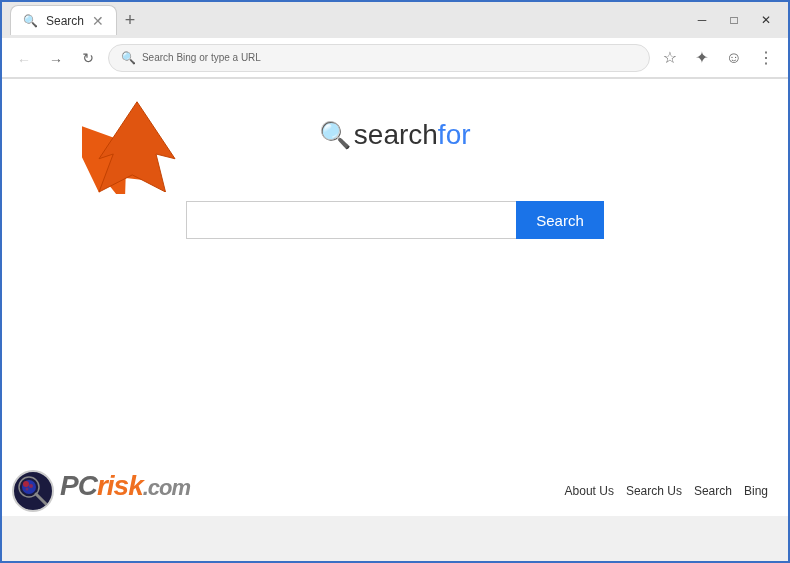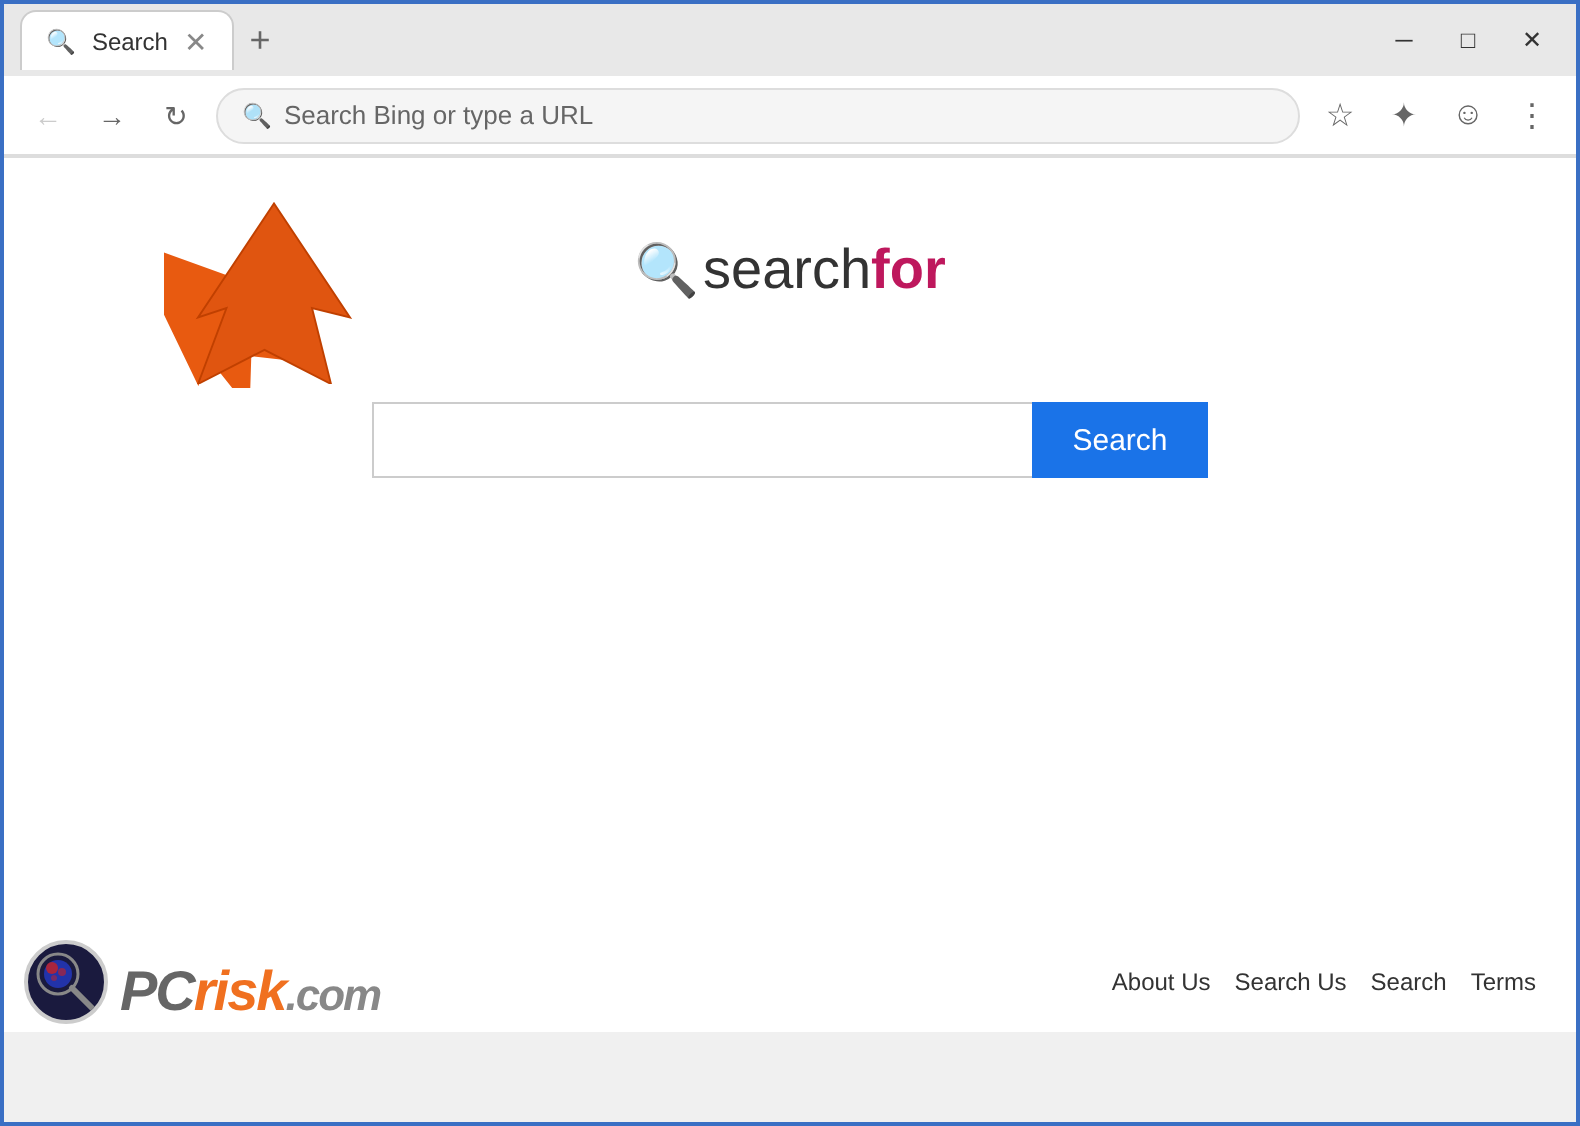--- a/index.html
+++ b/index.html
@@ -109,21 +109,21 @@
       border-radius: 20px;
       padding: 0 12px;
       height: 28px;
       gap: 6px;
     }
     .url-icon {
       color: #888;
       font-size: 12px;
     }
     .url-text {
-      font-size: 13px;
+      font-size: 10px;
       color: #666;
       flex: 1;
     }
     .toolbar-icons {
       display: flex;
       gap: 8px;
       align-items: center;
     }
     .toolbar-icon {
       color: #666;
@@ -210,21 +210,21 @@
       justify-content: flex-end;
       padding: 0 20px;
     }
 
     
     .pcrisk-watermark {
       position: absolute;
       bottom: 0;
       left: 0;
       display: flex;
-      align-items: flex-end;
+      align-items: flex-start;
       padding: 4px 10px;
     }
     .pcrisk-logo-circle {
       width: 42px;
       height: 42px;
       border-radius: 50%;
       background: #1a1a3e;
       border: 2px solid #ccc;
       display: flex;
       align-items: center;
@@ -304,21 +304,21 @@
 
   </svg>
 
   <svg style="position:absolute;top:18px;left:75px;width:120px;height:95px;" viewBox="0 0 120 100" xmlns="http://www.w3.org/2000/svg">
     <polygon points="20,100 35,60 20,65 60,5 100,65 80,60 90,100 55,82" fill="#e05510" stroke="#c04000" stroke-width="1"></polygon>
   </svg>
 
   <div class="logo-area">
     <span class="logo-icon">🔍</span>
     <span class="logo-text">
-      <span style="color:#333;font-weight:400;">search</span><span style="color:#be185d;font-weight:700;">for</span>
+      <span style="color:#333;font-weight:400;">search</span><span style="color:#3b82f6;font-weight:400;">for</span>
     </span>
   </div>
 
   <div class="search-area">
     <input class="search-input-box" type="text" style="">
     <button class="search-btn">Search</button>
   </div>
 
   <div class="footer-overlay">
 
@@ -338,16 +338,16 @@
         <span style="font-size:28px;font-weight:900;font-style:italic;color:#888;letter-spacing:-1px;">
           <span style="color:#666;">PC</span><span style="color:#f07020;">risk</span><span style="color:#888;font-size:22px;">.com</span>
         </span>
       </div>
     </div>
 
     <div class="footer-links">
       <a class="footer-link">About Us</a>
       <a class="footer-link">Search Us</a>
       <a class="footer-link">Search</a>
-      <a class="footer-link">Terms</a>
+      <a class="footer-link">Bing</a>
     </div>
   </div>
 </div>
 
 </body></html>

